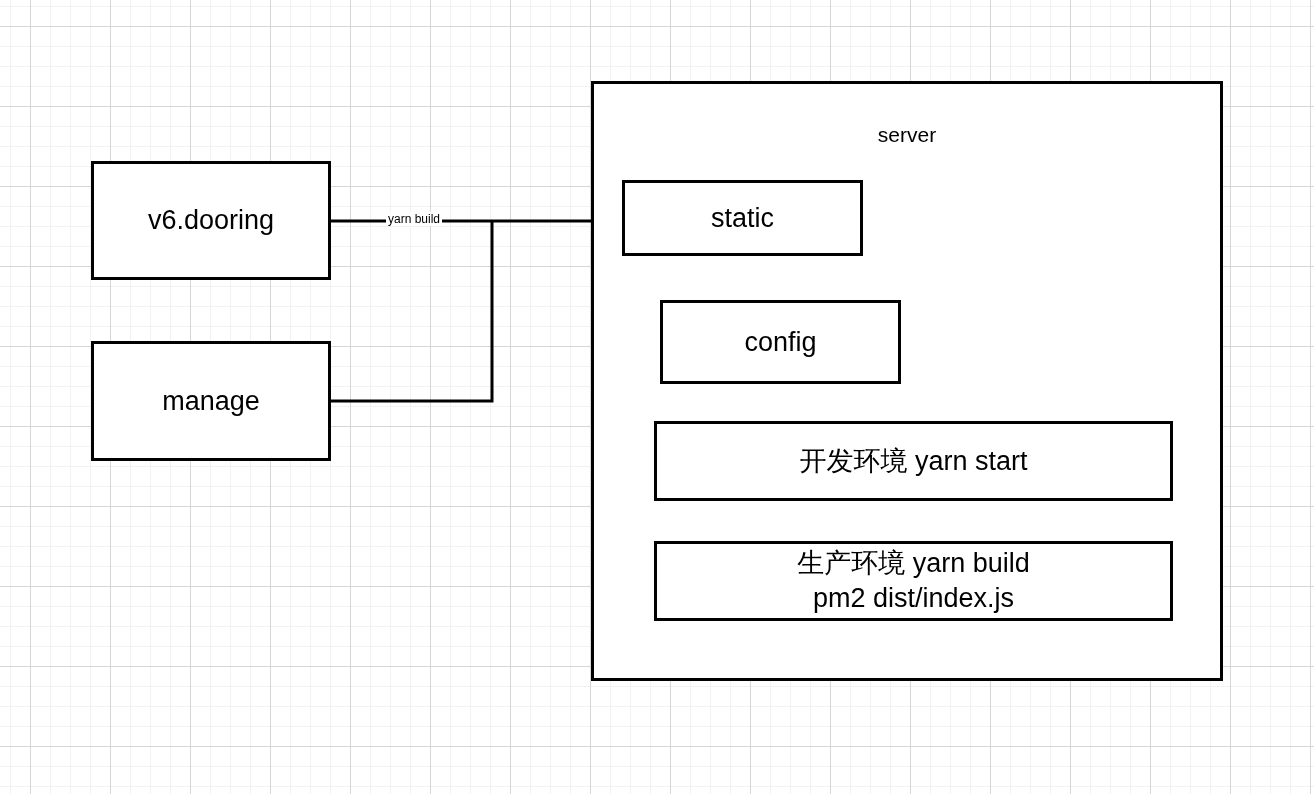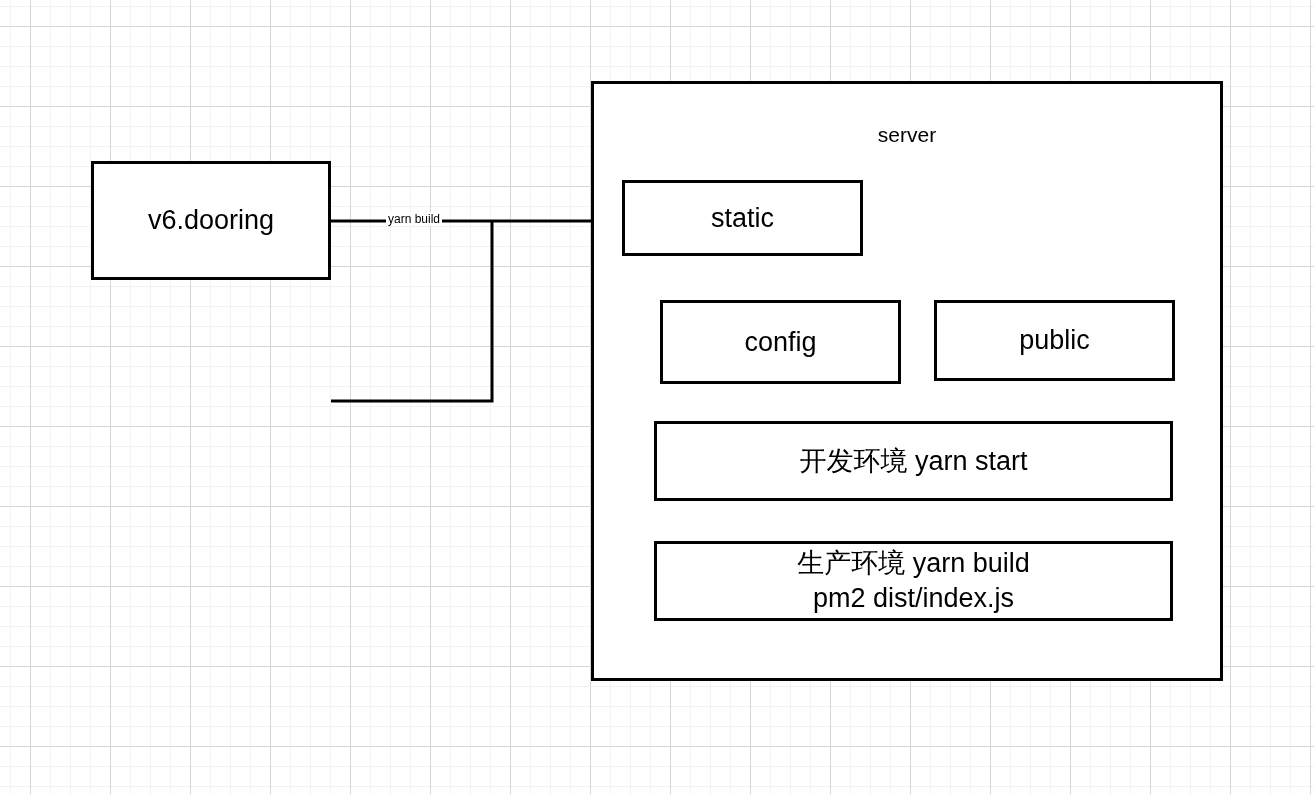--- a/index.html
+++ b/index.html
@@ -102,33 +102,33 @@
     <path d="M 331 401 L 492 401 L 492 221" stroke="#000000" stroke-width="3" fill="none"></path>
 
     <path d="M 492 221 L 643 221" stroke="#000000" stroke-width="3" fill="none"></path>
     <polygon points="655,221 634,230 638,221 634,212" fill="#000000"></polygon>
   </svg>
 
   <div class="shape-layer">
 
     <div class="node" style="left:91px; top:161px; width:240px; height:119px;">v6.dooring</div>
 
+    <div class="node" style="left:91px; top:341px; width:240px; height:120px;">manage</div>
 
     <div class="edge-label" style="left:386px; top:212px;">yarn build</div>
 
     <div class="container-node" style="left:591px; top:81px; width:632px; height:600px;">
       <div class="container-title" style="top:29px;margin-top:10px;">server</div>
     </div>
 
     <div class="node" style="left:622px; top:180px; width:241px; height:76px;">static</div>
 
 
     <div class="node" style="left:660px; top:300px; width:241px; height:84px;">config</div>
 
-    <div class="node" style="left:934px; top:300px; width:241px; height:81px;">public</div>
 
     <div class="node" style="left:654px; top:421px; width:519px; height:80px;">开发环境 yarn start</div>
 
     <div class="node" style="left:654px; top:541px; width:519px; height:80px;">生产环境 yarn build
 pm2 dist/index.js</div>
 
   </div>
 </div>
 
 </body></html>

